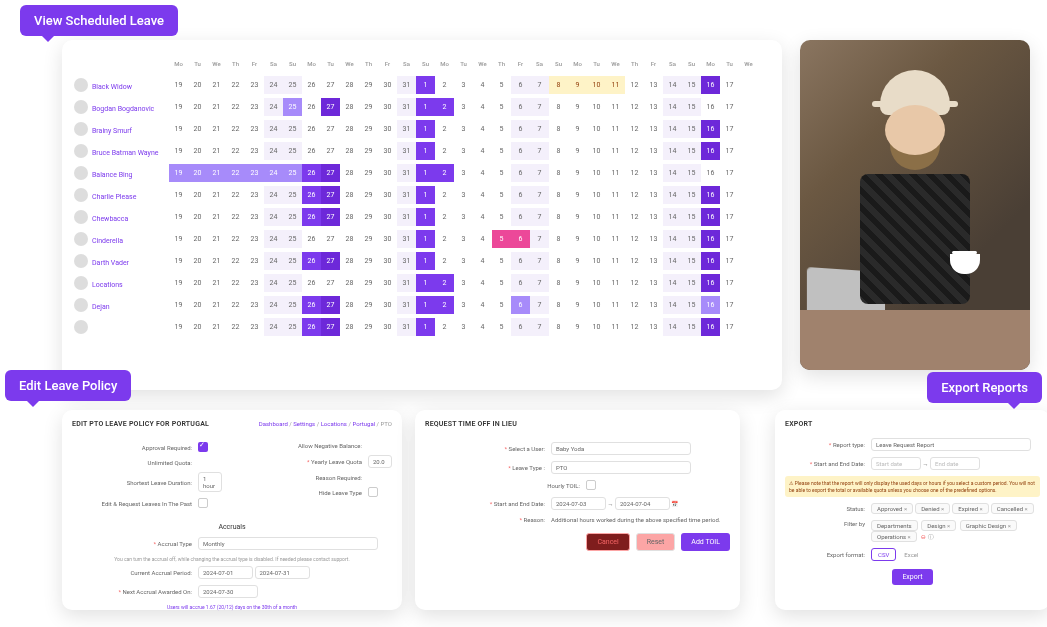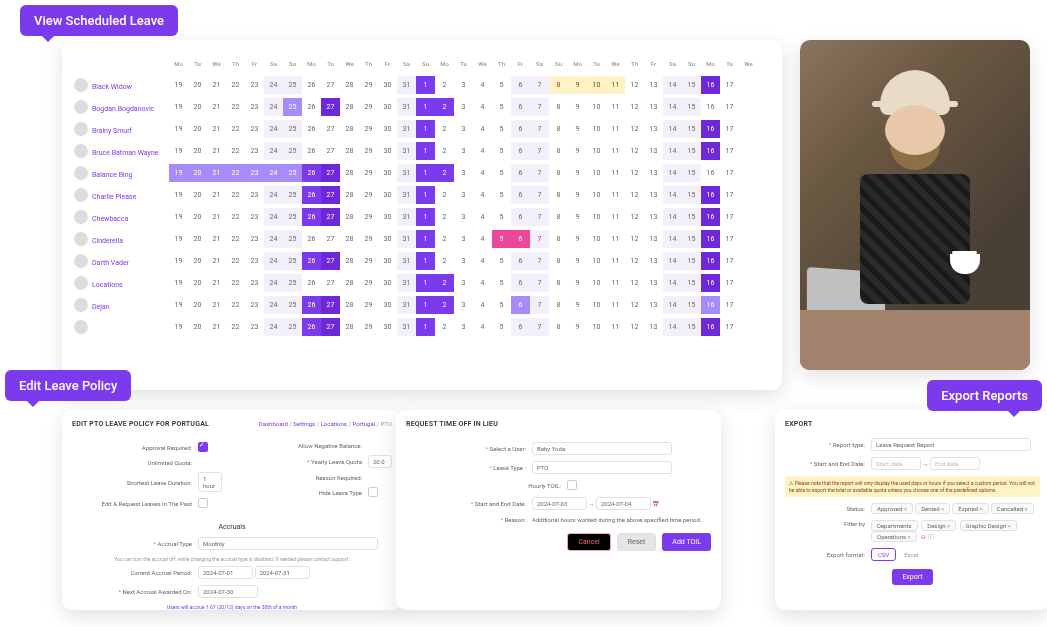--- a/index.html
+++ b/index.html
@@ -1,21 +1,21 @@
 <!DOCTYPE html>
 <html><head>
 <meta charset="utf-8">
 <style>
 *{box-sizing:border-box;margin:0;padding:0;font-family:-apple-system,BlinkMacSystemFont,'Segoe UI',Roboto,Arial,sans-serif}
 body{background:#fff;width:1047px;height:627px;position:relative;overflow:hidden}
 .tag{position:absolute;background:#7c3aed;color:#fff;padding:8px 14px;border-radius:6px;font-size:13px;font-weight:500;z-index:10}
 .tag::after{content:'';position:absolute;width:0;height:0;border:8px solid transparent}
 .tag-tl{top:5px;left:20px}.tag-tl::after{border-top-color:#7c3aed;bottom:-14px;left:20px}
 .tag-bl{top:370px;left:5px}.tag-bl::after{border-top-color:#7c3aed;bottom:-14px;left:20px}
-.tag-br{top:380px;right:5px}.tag-br::after{border-top-color:#7c3aed;bottom:-14px;right:20px}
+.tag-br{top:372px;right:5px}.tag-br::after{border-top-color:#7c3aed;bottom:-14px;right:20px}
 .card{position:absolute;background:#fff;border-radius:10px;box-shadow:0 6px 20px rgba(0,0,0,0.12)}
 .wallchart{top:40px;left:62px;width:720px;height:350px;padding:12px;overflow:hidden}
 .wc-title{font-size:8px;font-weight:600;color:#333;margin-bottom:8px;letter-spacing:0.3px}
 .wc-toolbar{display:flex;align-items:center;gap:8px;margin-bottom:10px}
 .date-range{display:flex;align-items:center;border:1px solid #e0e0e0;border-radius:4px;padding:3px 6px;font-size:8px;gap:4px}
 .nav-btn{width:16px;height:16px;border:1px solid #e0e0e0;border-radius:3px;display:flex;align-items:center;justify-content:center;font-size:8px;color:#888}
 .toggle-wrap{display:flex;align-items:center;gap:4px;font-size:8px;color:#333}
 .toggle{width:24px;height:12px;background:#7c3aed;border-radius:6px;position:relative}
 .toggle::after{content:'';position:absolute;width:8px;height:8px;background:#fff;border-radius:50%;top:2px;right:2px}
 .filter-sel{border:1px solid #e0e0e0;border-radius:4px;padding:3px 16px 3px 6px;font-size:8px;color:#888;position:relative}
@@ -41,40 +41,40 @@
 .cap::before{content:'';position:absolute;bottom:8px;left:-8px;width:86px;height:6px;background:#e8dcc8;border-radius:3px}
 .head{width:60px;height:50px;background:#e8c8a8;border-radius:50%;margin:-10px auto 0;position:relative}
 .beard{width:50px;height:30px;background:#8b6f47;border-radius:0 0 25px 25px;margin:-15px auto 0}
 .torso{width:110px;height:130px;background:repeating-linear-gradient(45deg,#2a2a2a,#2a2a2a 6px,#1a1a1a 6px,#1a1a1a 12px);border-radius:8px;margin:4px auto 0;position:relative}
 .cup{position:absolute;bottom:30px;right:-10px;width:30px;height:20px;background:#fff;border-radius:0 0 14px 14px}
 .cup::after{content:'';position:absolute;width:25px;height:3px;background:#fff;top:-3px;left:2px;border-radius:2px}
 .desk{position:absolute;bottom:0;left:0;width:100%;height:60px;background:#a0826d}
 .laptop{position:absolute;bottom:50px;left:10px;width:80px;height:50px;background:#c0c0c0;border-radius:4px;transform:perspective(100px) rotateY(15deg)}
 .panel{top:410px;height:200px;padding:10px;font-size:6px;color:#555}
 .p1{left:62px;width:340px}
-.p2{left:396px;width:325px}
+.p2{left:415px;width:325px}
 .p3{left:775px;width:275px}
 .panel-title{font-size:7px;font-weight:600;color:#333;margin-bottom:4px;letter-spacing:0.2px}
 .crumbs{position:absolute;top:10px;right:10px;font-size:6px;color:#999}
 .crumbs a{color:#7c3aed;text-decoration:none}
 .field{display:flex;align-items:center;margin-bottom:6px;gap:6px}
 .field-l{width:120px;text-align:right;color:#666}
 .req::before{content:'* ';color:#f56565}
 .field-v{flex:1}
 .inp{border:1px solid #e0e0e0;border-radius:3px;padding:2px 4px;font-size:6px;color:#666;background:#fff;width:100%;max-width:140px}
 .chk{width:10px;height:10px;background:#7c3aed;border-radius:2px;display:inline-block;position:relative}
 .chk::after{content:'✓';color:#fff;font-size:7px;position:absolute;top:-1px;left:1px}
 .chk-e{width:10px;height:10px;border:1px solid #ccc;border-radius:2px;display:inline-block}
 .section-h{text-align:center;font-size:7px;color:#333;margin:8px 0 6px}
 .note{color:#999;font-size:5px;text-align:center;margin:4px 0}
 .link{color:#7c3aed;text-align:center;font-size:5px;margin-top:6px}
 .btn{padding:4px 10px;border-radius:3px;font-size:7px;border:none;cursor:pointer}
 .btn-primary{background:#7c3aed;color:#fff}
-.btn-cancel{background:#000000;color:#f56565;border:1px solid #fca5a5}
-.btn-reset{background:#e5e5e5;color:#666;border:1px solid #e0e0e0}
+.btn-cancel{background:#7f1d1d;color:#f56565;border:1px solid #fca5a5}
+.btn-reset{background:#fca5a5;color:#666;border:1px solid #e0e0e0}
 .btn-row{display:flex;gap:6px;justify-content:flex-end;margin-top:10px}
 .btn-center{display:flex;justify-content:center;margin-top:8px}
 .alert{background:#fef3c7;border-radius:3px;padding:4px;font-size:5px;color:#92400e;margin-bottom:6px;line-height:1.3}
 .chip{display:inline-block;border:1px solid #e0e0e0;border-radius:3px;padding:1px 5px;font-size:6px;color:#666;margin-right:2px;background:#fafafa}
 .chip-x::after{content:' ×';color:#999}
 .fmt{display:inline-block;padding:2px 6px;font-size:6px;border-radius:3px;margin-right:2px}
 .fmt-active{border:1px solid #7c3aed;color:#7c3aed}
 .fmt-inactive{color:#999}
 .two-col{display:flex;gap:20px}
 .col{flex:1}

